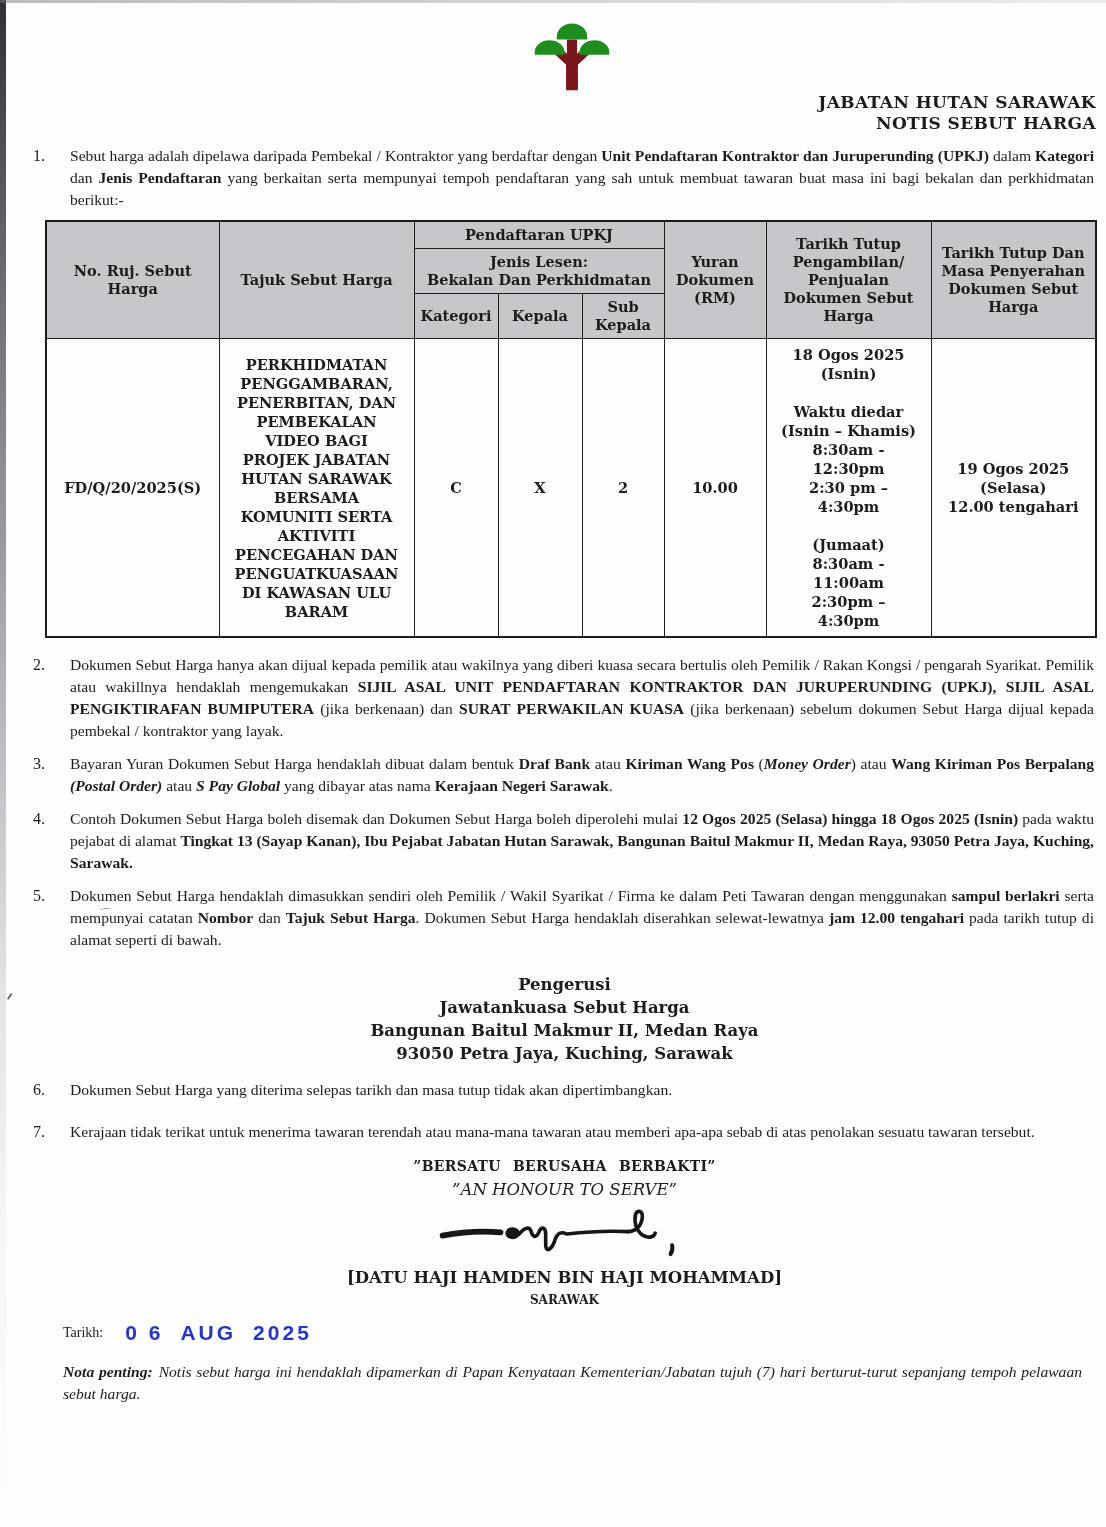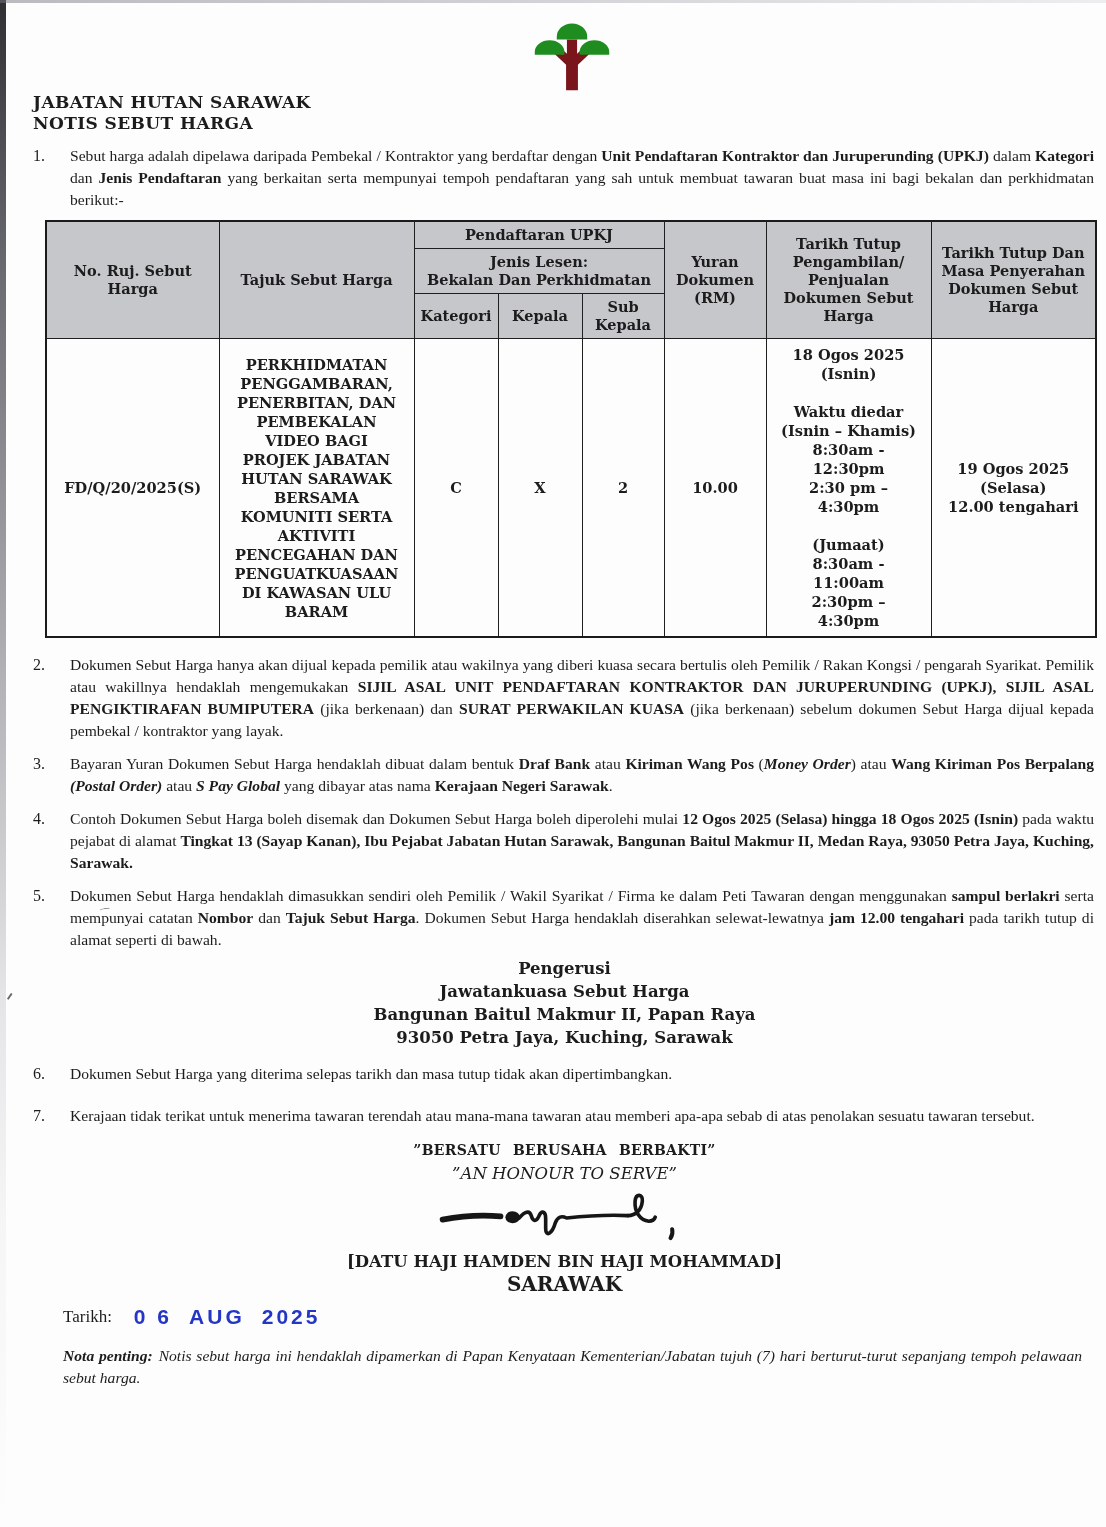--- a/index.html
+++ b/index.html
@@ -28,21 +28,21 @@
   .scan-edge-top{
     position:absolute;left:0;top:0;width:100%;height:3px;
     background:linear-gradient(to right, rgba(120,120,130,.5), rgba(190,190,200,.25));
     pointer-events:none;
   }
   .page{
     position:relative;
     padding:14px 10px 0 33px;
   }
   
-  .doc-header{text-align:left;}
+  .doc-header{text-align:right;}
   .logo-wrap{display:flex;justify-content:center;margin-left:14px;}
   .doc-title-line{
     font-family:"DejaVu Serif", serif;
     font-weight:bold;font-size:17px;line-height:21px;letter-spacing:.4px;
   }
   
   .para{display:flex;margin-top:11px;}
   .pnum{width:37px;flex:0 0 37px;font-size:16px;line-height:22px;}
   .ptext{flex:1;font-size:15.6px;line-height:22px;text-align:justify;padding-right:2px;}
   .b{font-weight:bold;}
@@ -73,33 +73,33 @@
   .preline{white-space:pre-line;}
   .col-noruj{width:173px;}
   .col-tajuk{width:195px;}
   .col-kategori{width:84px;}
   .col-kepala{width:84px;}
   .col-subkepala{width:82px;}
   .col-yuran{width:102px;}
   .col-t1{width:165px;}
   .col-t2{width:165px;}
   
-  .address-block{margin-top:6px;text-align:center;font-weight:bold;
+  .address-block{margin-top:22px;text-align:center;font-weight:bold;
     font-family:"DejaVu Serif", serif;font-size:16.5px;line-height:23px;}
   .motto{margin-top:12px;text-align:center;font-family:"DejaVu Serif", serif;}
   .motto-line1{font-weight:bold;font-size:14px;line-height:23px;word-spacing:7px;letter-spacing:.3px;}
   .motto-line2{font-weight:normal;font-style:italic;font-size:16.5px;line-height:23px;}
   .signature-area{text-align:center;margin-top:4px;}
   .signatory{ text-align:center;font-family:"DejaVu Serif", serif;font-weight:bold;}
   .signatory .name{font-size:16.5px;line-height:22px;}
   .signatory .title{font-size:16px;line-height:22px;}
-  .signatory .region{font-size:20px;line-height:22px;}
+  .signatory .region{font-size:12px;line-height:22px;}
   
   .date-row{margin-top:10px;display:flex;align-items:center;padding-left:30px;}
-  .date-label{font-size:17px;}
+  .date-label{font-size:14px;}
   .date-stamp{
     margin-left:22px;color:var(--stamp-blue);
     font-family:Liberation Sans, sans-serif;font-weight:bold;
     font-size:21px;letter-spacing:3px;display:flex;align-items:baseline;
   }
   .date-stamp .part{margin-right:17px;}
   .date-stamp .part:last-child{margin-right:0;}
   
   .note{margin-top:16px;padding-left:30px;padding-right:14px;
     font-size:15.6px;line-height:22px;font-style:italic;text-align:justify;}
@@ -225,21 +225,21 @@
   </div>
 
   <div class="para">
     <span class="pnum">5.</span>
     <div class="ptext"><span>Dokumen Sebut Harga hendaklah dimasukkan sendiri oleh Pemilik / Wakil Syarikat / Firma ke dalam Peti Tawaran dengan menggunakan </span><span class="b">sampul berlakri</span><span> serta mempunyai catatan </span><span class="b">Nombor</span><span> dan </span><span class="b">Tajuk Sebut Harga</span><span>. Dokumen Sebut Harga hendaklah diserahkan selewat-lewatnya </span><span class="b">jam 12.00 tengahari</span><span> pada tarikh tutup di alamat seperti di bawah.</span></div>
   </div>
 
   <div class="address-block">
     <div>Pengerusi</div>
     <div>Jawatankuasa Sebut Harga</div>
-    <div>Bangunan Baitul Makmur II, Papan Raya</div>
+    <div>Bangunan Baitul Makmur II, Medan Raya</div>
     <div>93050 Petra Jaya, Kuching, Sarawak</div>
   </div>
 
   <div class="para" style="margin-top:14px;">
     <span class="pnum">6.</span>
     <div class="ptext"><span>Dokumen Sebut Harga yang diterima selepas tarikh dan masa tutup tidak akan dipertimbangkan.</span></div>
   </div>
 
   <div class="para" style="margin-top:20px;">
     <span class="pnum">7.</span>

